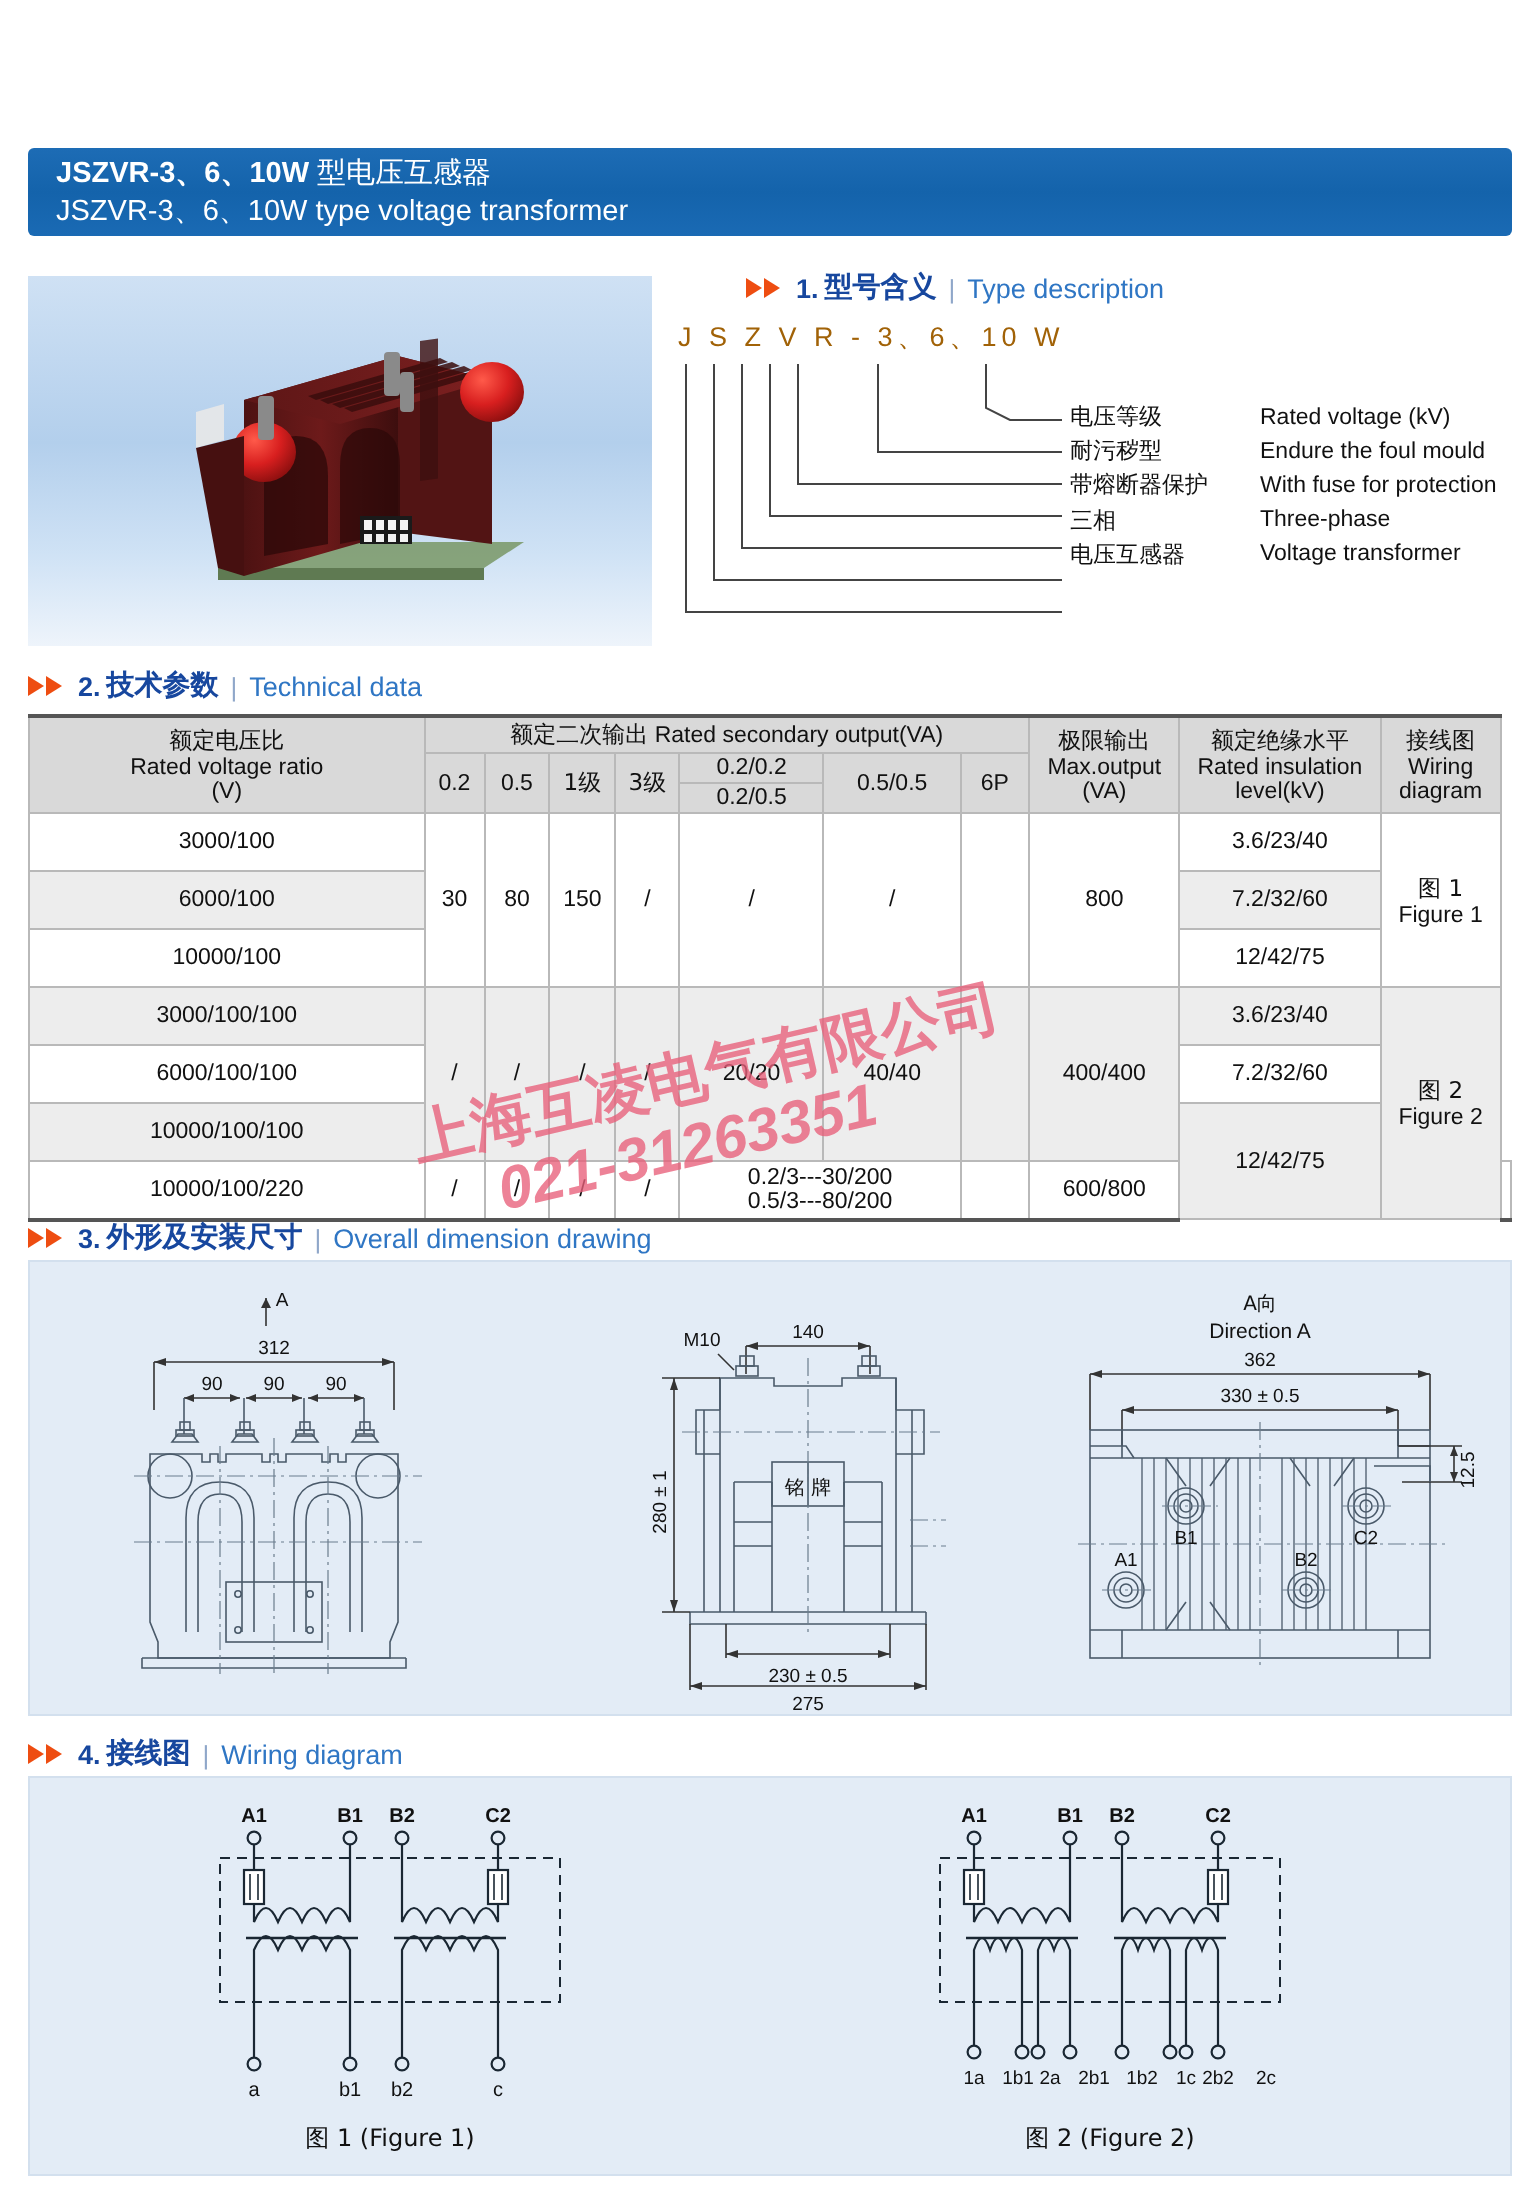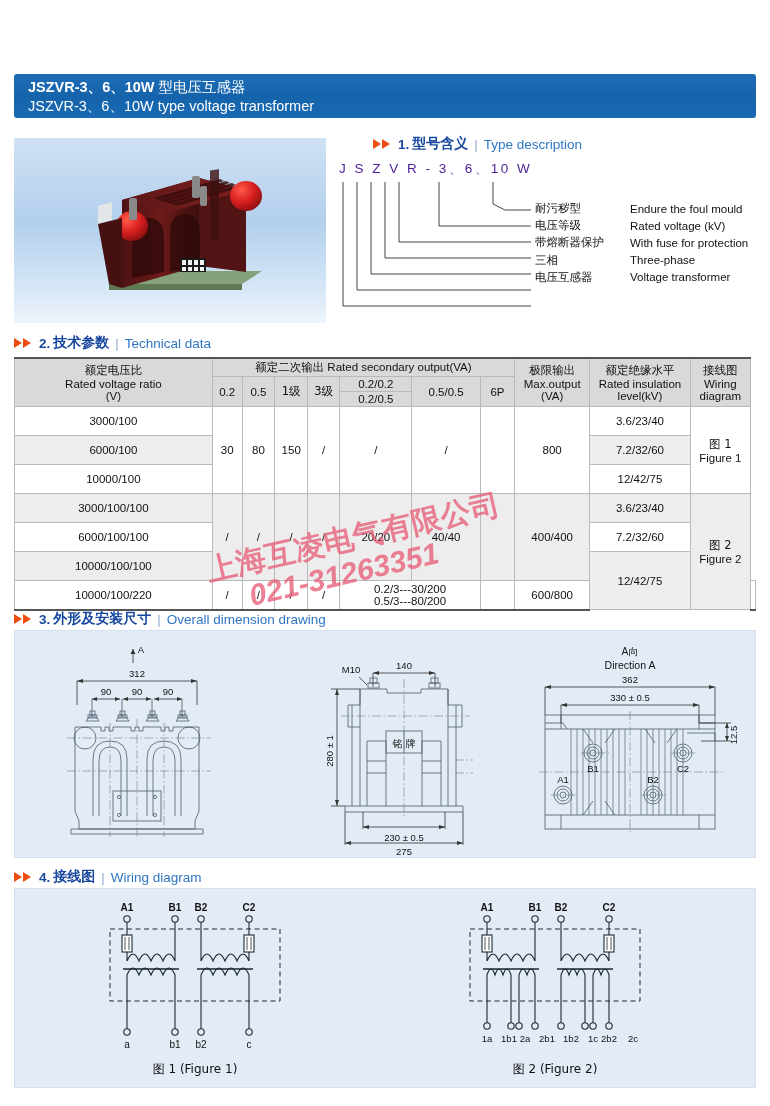--- a/index.html
+++ b/index.html
@@ -55,21 +55,21 @@
 
   
   .photo{
     position:absolute; left:14px; top:138px; width:312px; height:185px;
     background:linear-gradient(to bottom,#d7e6f5 0%,#b9d4ee 40%,#c9def3 70%,#e8f1fa 100%);
     overflow:hidden;
   }
 
   
   .typedesc{ position:absolute; left:335px; top:160px; width:425px; height:165px; }
-  .tdcode{ position:absolute; left:4px; top:0; font-size:13.5px; letter-spacing:2.5px; color:#4c1d95; white-space:nowrap;}
+  .tdcode{ position:absolute; left:4px; top:0; font-size:13.5px; letter-spacing:2.5px; color:#a16207; white-space:nowrap;}
   .tdtable{ position:absolute; left:200px; top:40px; }
   .tdrow{ display:flex; align-items:center; height:17.2px; }
   .tdcn{ width:95px; font-size:11.5px; color:#111; font-family:"DejaVu Sans",sans-serif; }
   .tden{ font-size:11.5px; color:#111; }
 
   
   .tbl{ position:absolute; left:14px; top:357px; width:742px; border-collapse:collapse; }
   .tbl td, .tbl th{
     border:1px solid #b9b9b9; text-align:center; vertical-align:middle;
     font-size:11.5px; color:#111; padding:1px 2px; font-weight:normal;
@@ -214,26 +214,26 @@
       <path d="M36,4 L36,96 L196,96"></path>
       <path d="M50,4 L50,80 L196,80"></path>
       <path d="M64,4 L64,64 L196,64"></path>
       <path d="M104,4 L104,48 L196,48"></path>
       <path d="M158,4 L158,26 L170,32 L196,32"></path>
     </g>
   </svg>
 
   <div class="tdtable">
     <div class="tdrow">
+      <span class="tdcn">电压等级</span>
+      <span class="tden">Rated voltage (kV)</span>
+    </div>
+    <div class="tdrow">
       <span class="tdcn">耐污秽型</span>
       <span class="tden">Endure the foul mould</span>
-    </div>
-    <div class="tdrow">
-      <span class="tdcn">电压等级</span>
-      <span class="tden">Rated voltage (kV)</span>
     </div>
     <div class="tdrow">
       <span class="tdcn">带熔断器保护</span>
       <span class="tden">With fuse for protection</span>
     </div>
     <div class="tdrow">
       <span class="tdcn">三相</span>
       <span class="tden">Three-phase</span>
     </div>
     <div class="tdrow">

